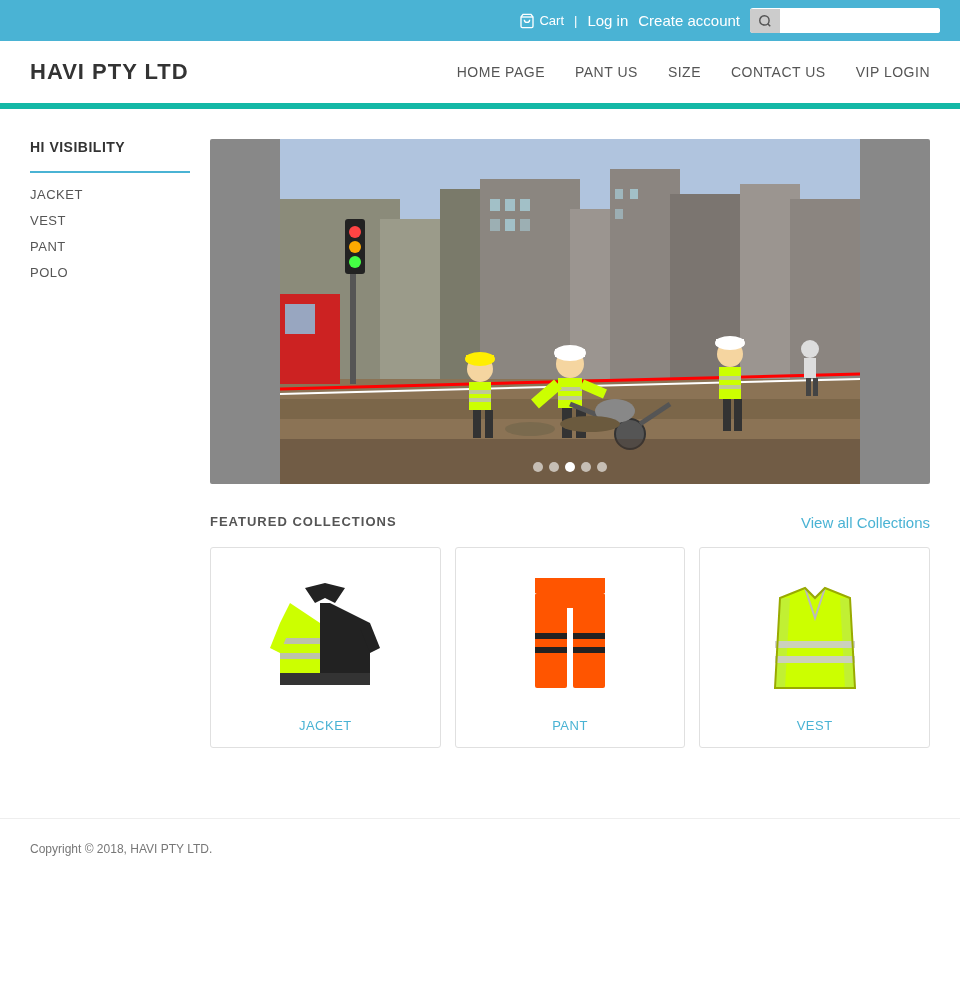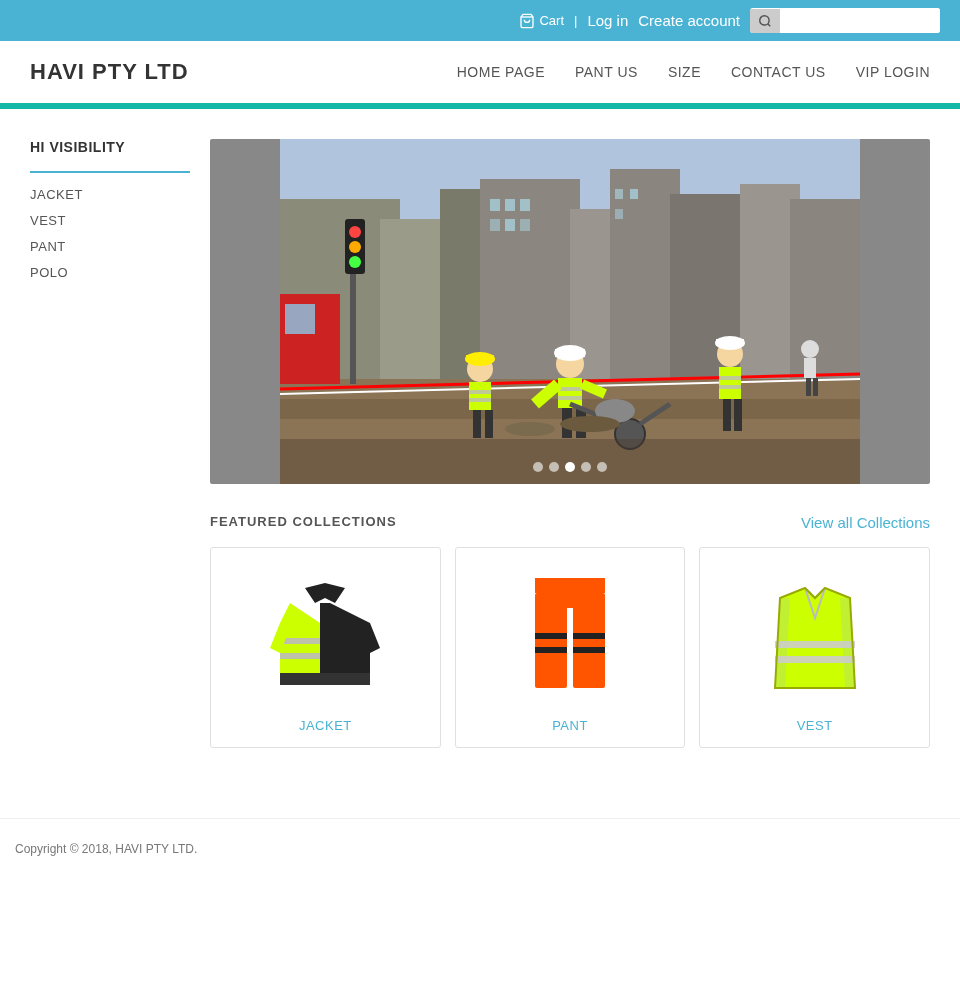--- a/index.html
+++ b/index.html
@@ -182,21 +182,21 @@
     .product-label {
       font-size: 13px;
       color: #4ab3d4;
       font-weight: 500;
       letter-spacing: 0.5px;
     }
 
     
     .footer {
       border-top: 1px solid #eee;
-      padding: 20px 15px;
+      padding: 20px 30px;
       margin-top: 40px;
     }
     .footer-copyright {
       font-size: 12px;
       color: #777;
     }
 
     
     .icon-cart { width:16px; height:16px; }
     .icon-search { width:14px; height:14px; }

